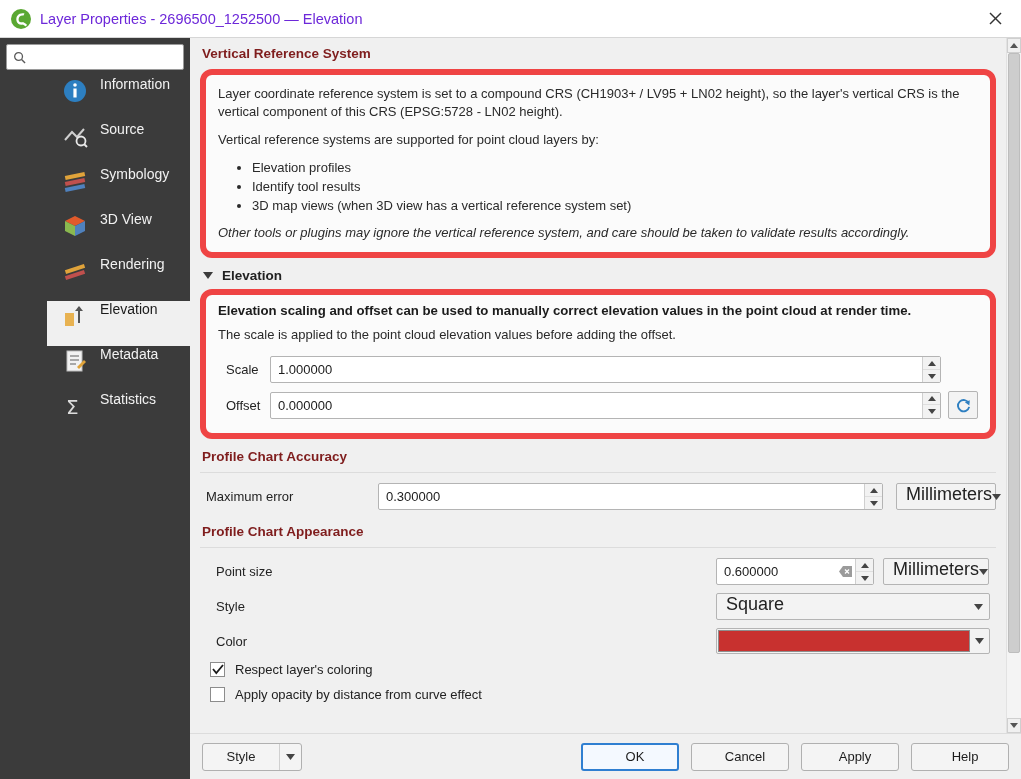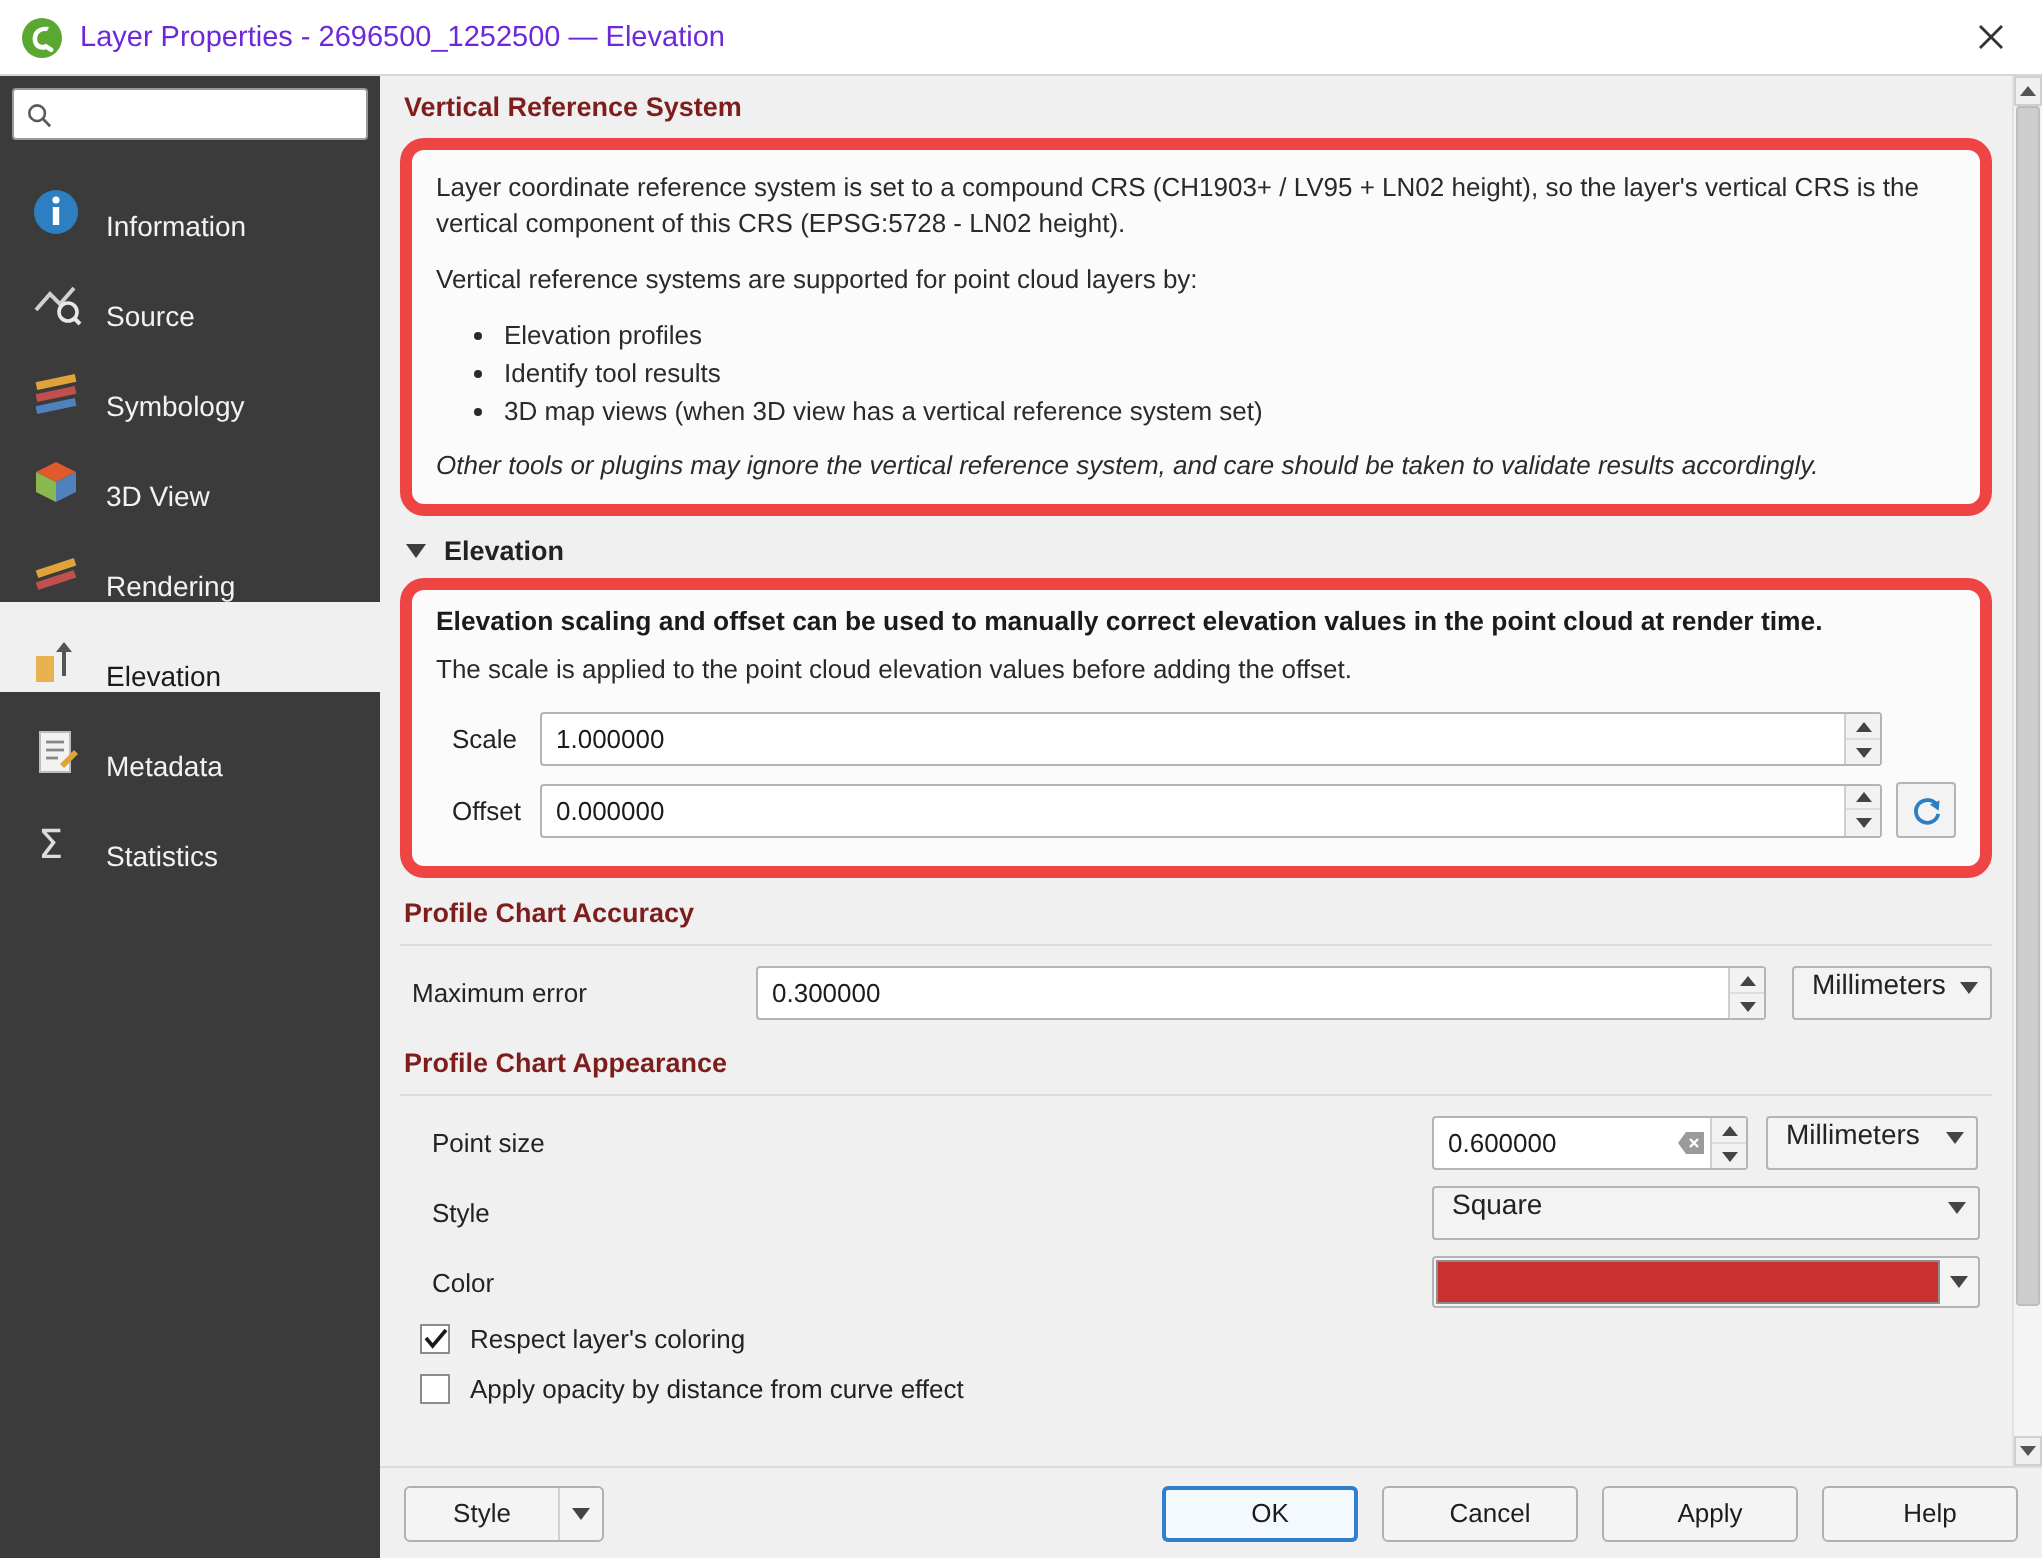--- a/index.html
+++ b/index.html
@@ -89,26 +89,27 @@
     background: transparent;
   }
   .nav {
     margin-top: 2px;
     display: flex;
     flex-direction: column;
   }
   .nav-item {
     height: 45px;
     display: flex;
-    align-items: flex-end;
+    align-items: flex-start;
     padding-left: 10px;
     color: #f2f2f2;
     font-size: 14px;
     cursor: default;
     border-left: 3px solid transparent;
+    margin-left: 47px;
   }
   .nav-item.active {
     background: #f0f0f0;
     color: #1a1a1a;
   }
   .nav-icon {
     width: 30px; height: 30px;
     margin-right: 10px;
     flex: 0 0 30px;
     display: flex; align-items: center; justify-content: center;
@@ -265,23 +266,23 @@
     width: 20px; flex: 0 0 20px;
     display: flex; align-items: center; justify-content: center;
     color: #555;
   }
   .combo {
     height: 27px;
     background: #f3f3f3;
     border: 1px solid #b4b4b4;
     border-radius: 2px;
     display: flex;
-    align-items: flex-start;
+    align-items: center;
     padding: 0 6px 4px 9px;
-    font-size: 14px;
+    font-size: 18px;
   }
   .combo .val { flex: 1 1 auto; }
   .refresh-btn {
     width: 30px; height: 28px;
     border: 1px solid #b4b4b4;
     background: #f3f3f3;
     border-radius: 2px;
     display: flex; align-items: center; justify-content: center;
     margin-left: 7px;
   }

